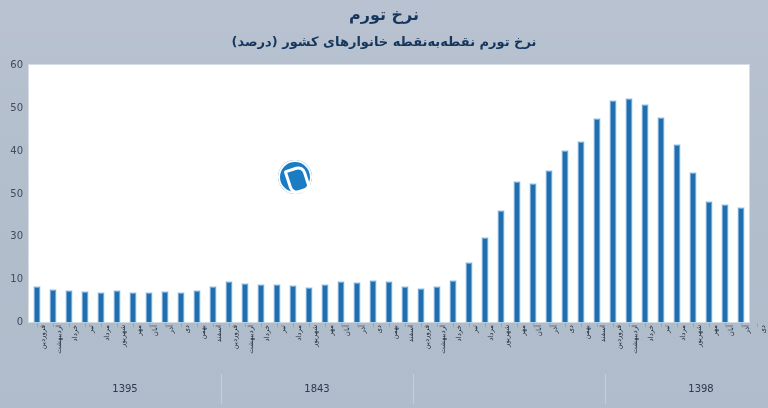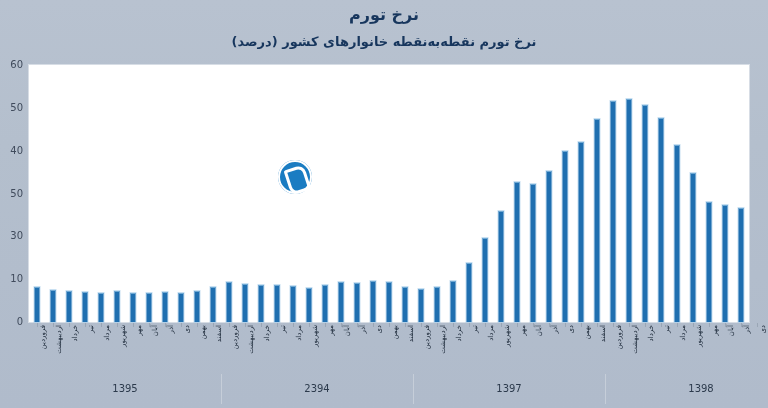--- a/index.html
+++ b/index.html
@@ -330,23 +330,22 @@
       <div class="tickline" style="left: 680px; top: -2px; height: 4px;"></div>
       <div class="xlab" style="left: 699px;">آبان</div>
       <div class="tickline" style="left: 696px; top: -2px; height: 4px;"></div>
       <div class="xlab" style="left: 715px;">آذر</div>
       <div class="tickline" style="left: 712px; top: -2px; height: 4px;"></div>
       <div class="xlab" style="left: 731px;">دی</div>
       <div class="tickline" style="left: 728px; top: -2px; height: 4px;"></div>
     </div>
   <div class="yearband" id="yearband">
       <div class="year" style="left: 1px; width: 192px;">1395</div>
-      <div class="year" style="left: 193px; width: 192px;">2394</div>
+      <div class="year" style="left: 193px; width: 192px;">1843</div>
       <div class="ysep" style="left: 193px;"></div>
-      <div class="year" style="left: 385px; width: 192px;">1397</div>
       <div class="ysep" style="left: 385px;"></div>
       <div class="year" style="left: 577px; width: 192px;">1398</div>
       <div class="ysep" style="left: 577px;"></div>
     </div>
 
   <div class="logo">
     <div class="logo-inner">
       <div class="logo-mark"></div>
     </div>
   </div>

